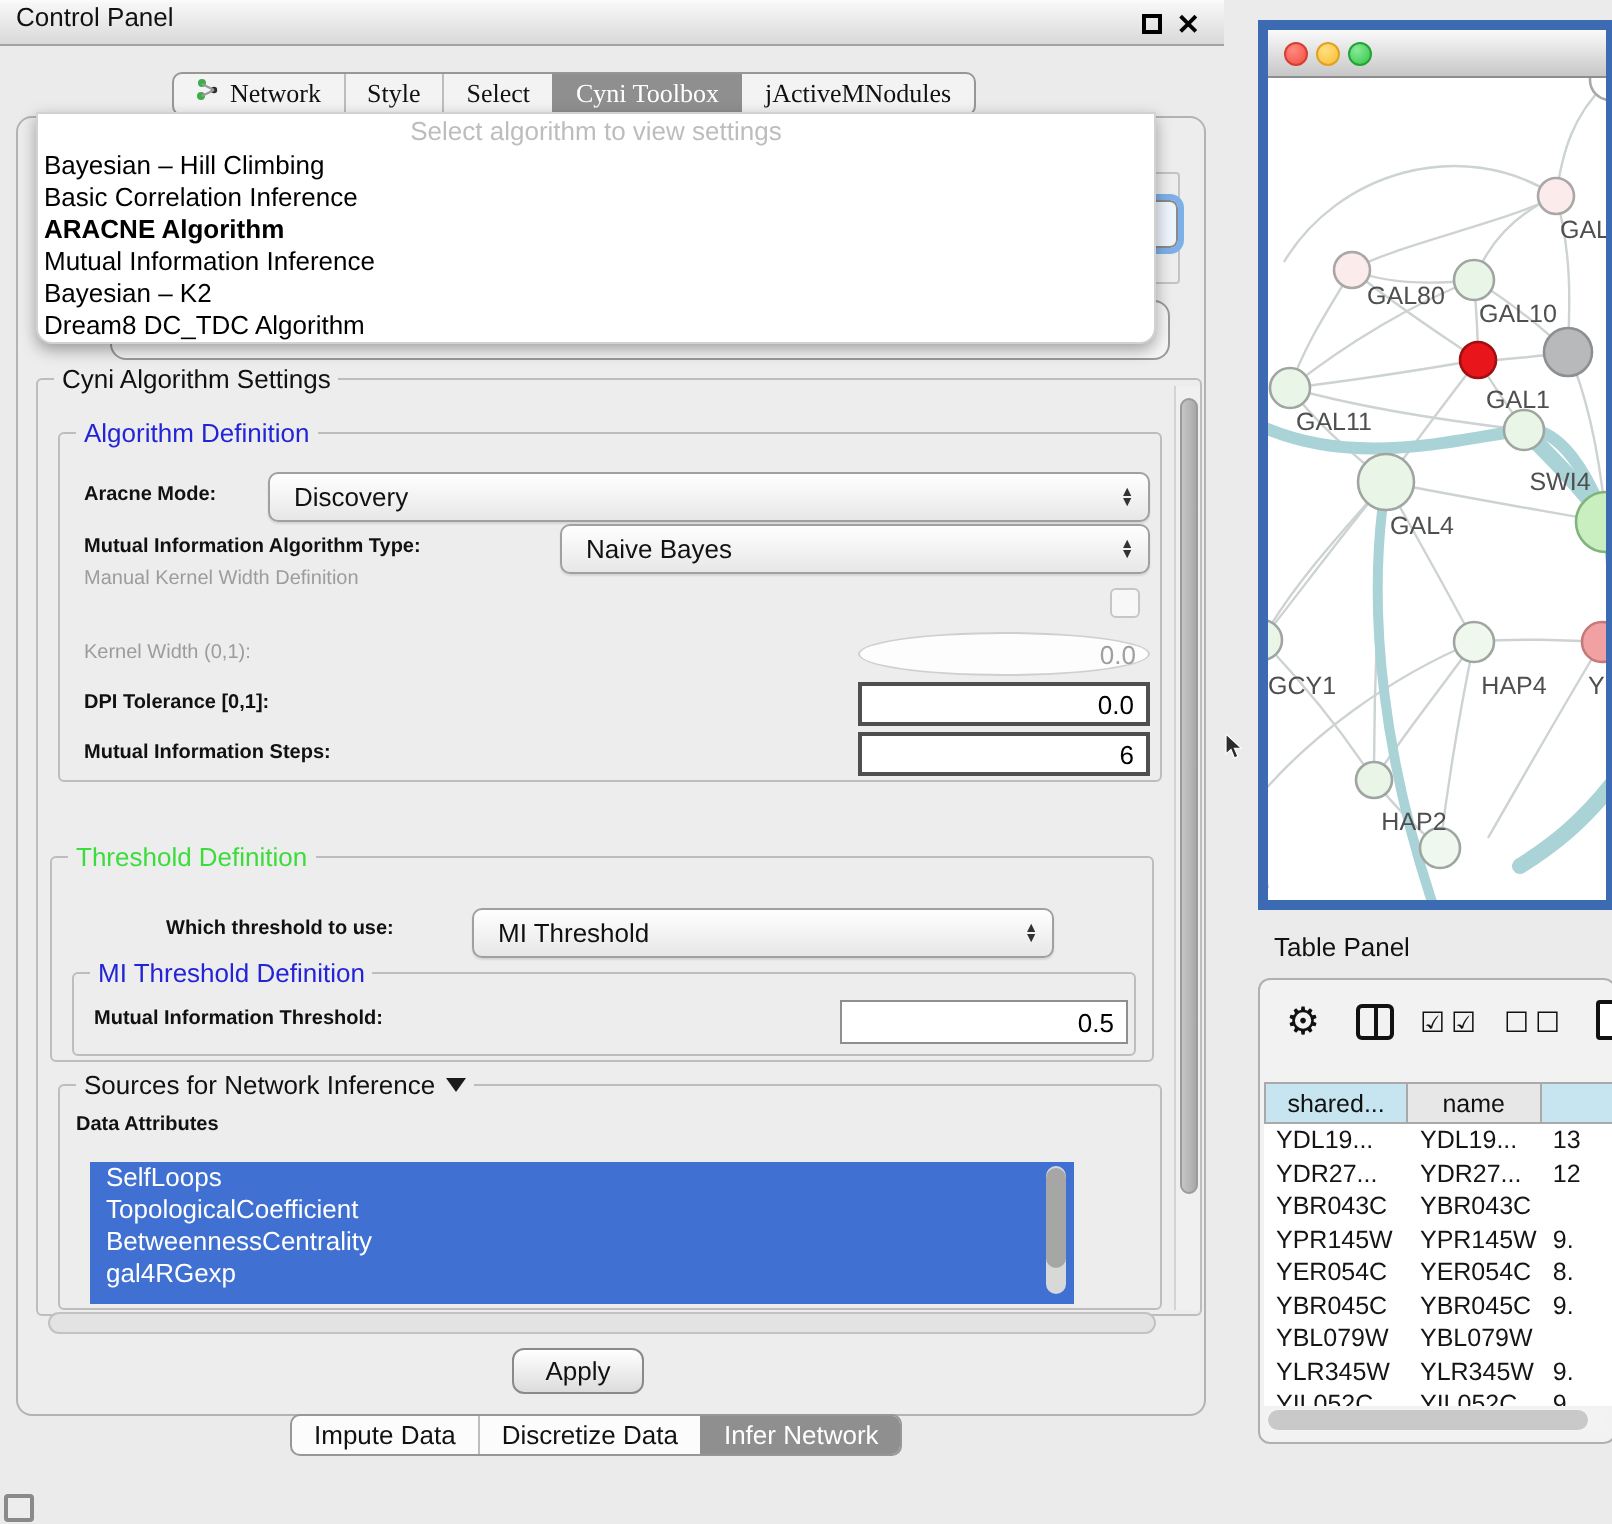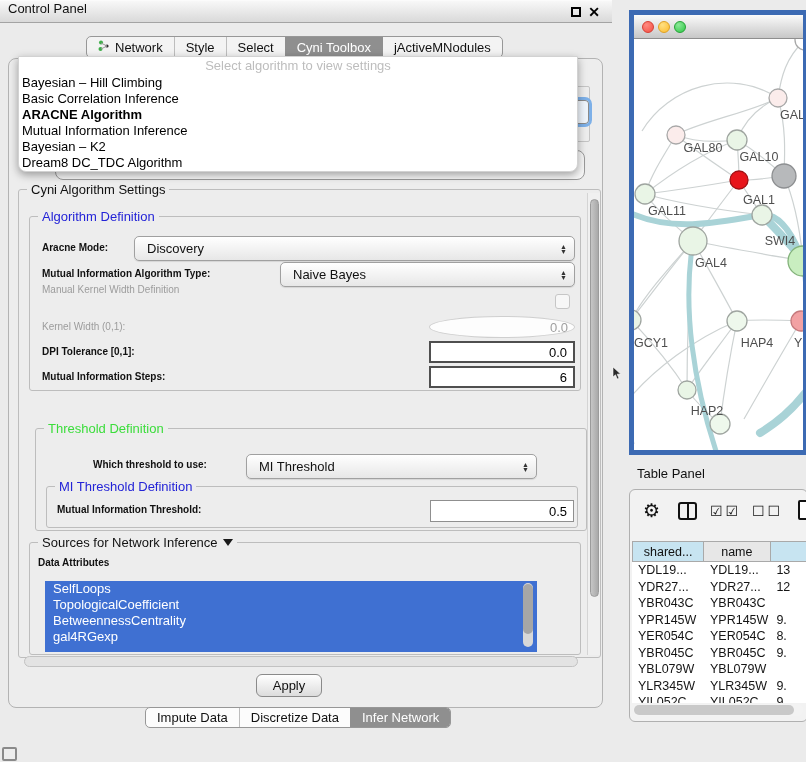--- a/index.html
+++ b/index.html
@@ -121,21 +121,21 @@
   <div class="top-strip"></div>
 
   <header class="cp-header">
     <span>Control Panel</span>
     <span class="win-btns">
       <span class="float-btn"></span>
       <span class="close-btn">✕</span>
     </span>
   </header>
 
-  <div class="tabbar" id="top-tabs" style="left:86px; top:36px;">
+  <div class="tabbar" id="top-tabs" style="left:86px; top:36px;font-family:Liberation Serif, serif;">
       <div class="tab">
         <span><svg width="12" height="12" viewBox="0 0 12 12">
             <circle cx="3" cy="2.5" r="2" fill="#3fae4a"></circle>
             <circle cx="2.5" cy="9" r="2" fill="#3fae4a"></circle>
             <circle cx="9" cy="6" r="1.6" fill="#2d2d2d"></circle>
             <line x1="3" y1="3" x2="9" y2="6" stroke="#9a9a9a" stroke-width="1"></line>
             <line x1="3" y1="9" x2="9" y2="6" stroke="#9a9a9a" stroke-width="1"></line>
           </svg></span>
         <span>Network</span>
       </div>
@@ -212,21 +212,21 @@
         <span>0.0</span>
       </div>
 
       <span class="lbl b" style="left:12px; top:154px;">Mutual Information Steps:</span>
       <div class="field" style="left:399px; top:149px; width:146px; height:22px;">
         <span>6</span>
       </div>
     </div>
 
 
-    <div class="group" style="left:16px; top:238px; width:552px; height:103px;">
+    <div class="group" style="left:6px; top:238px; width:552px; height:103px;">
       <span class="gtitle green">Threshold Definition</span>
 
       <span class="lbl b" style="left:57px; top:30px;">Which threshold to use:</span>
       <div class="combo" style="left:210px; top:25px; width:291px; height:25px;">
         <span>MI Threshold</span>
         <span class="arrows">
             <span>▲</span>
             <span>▼</span>
           </span>
       </div>

